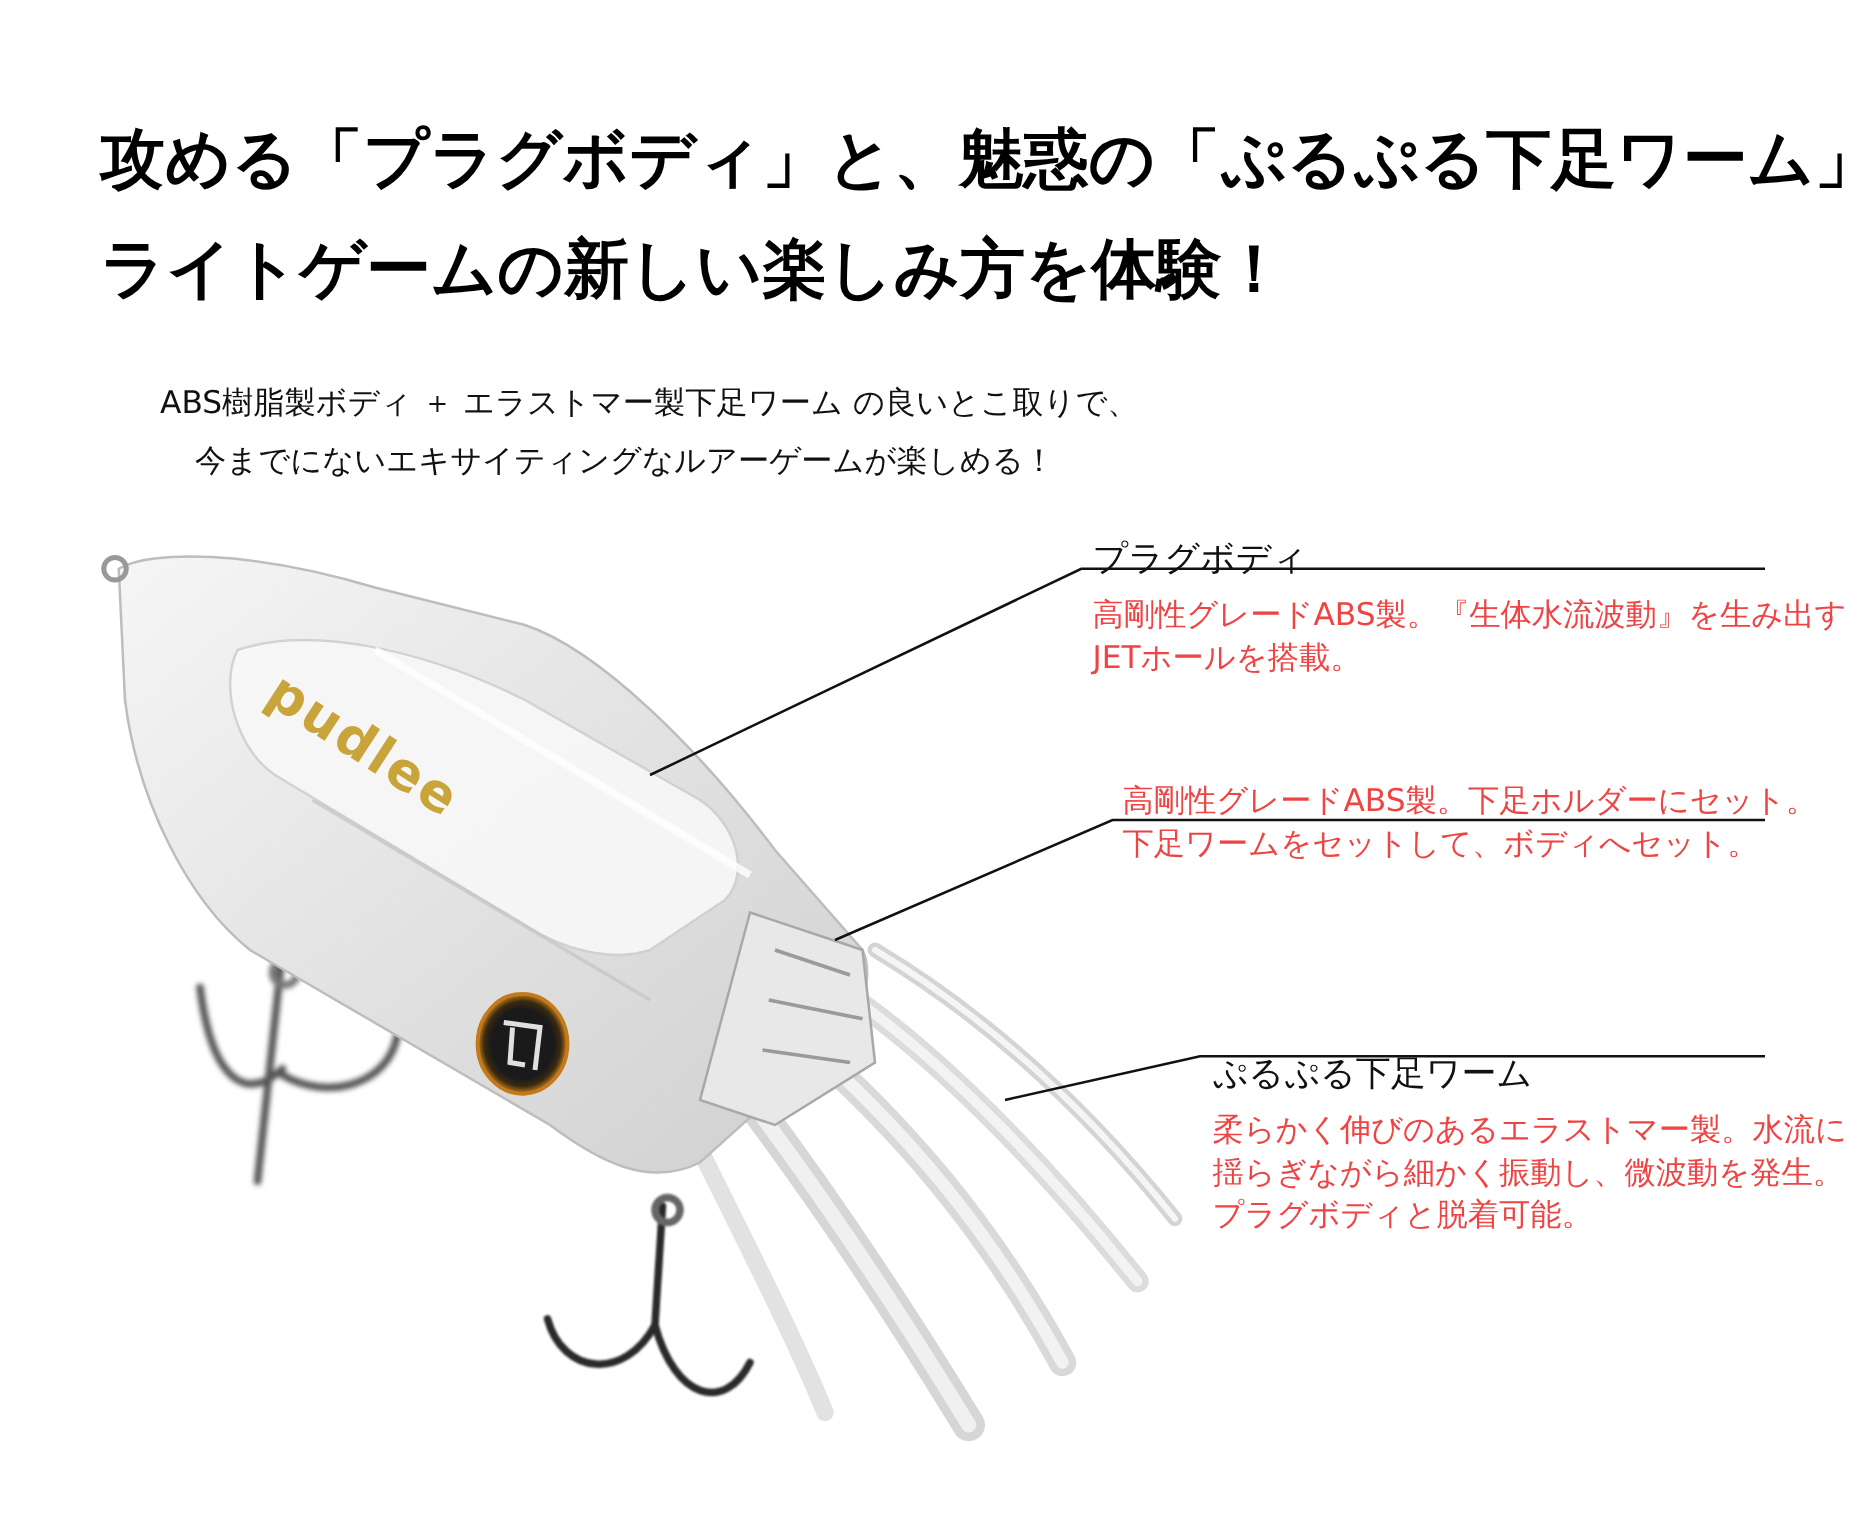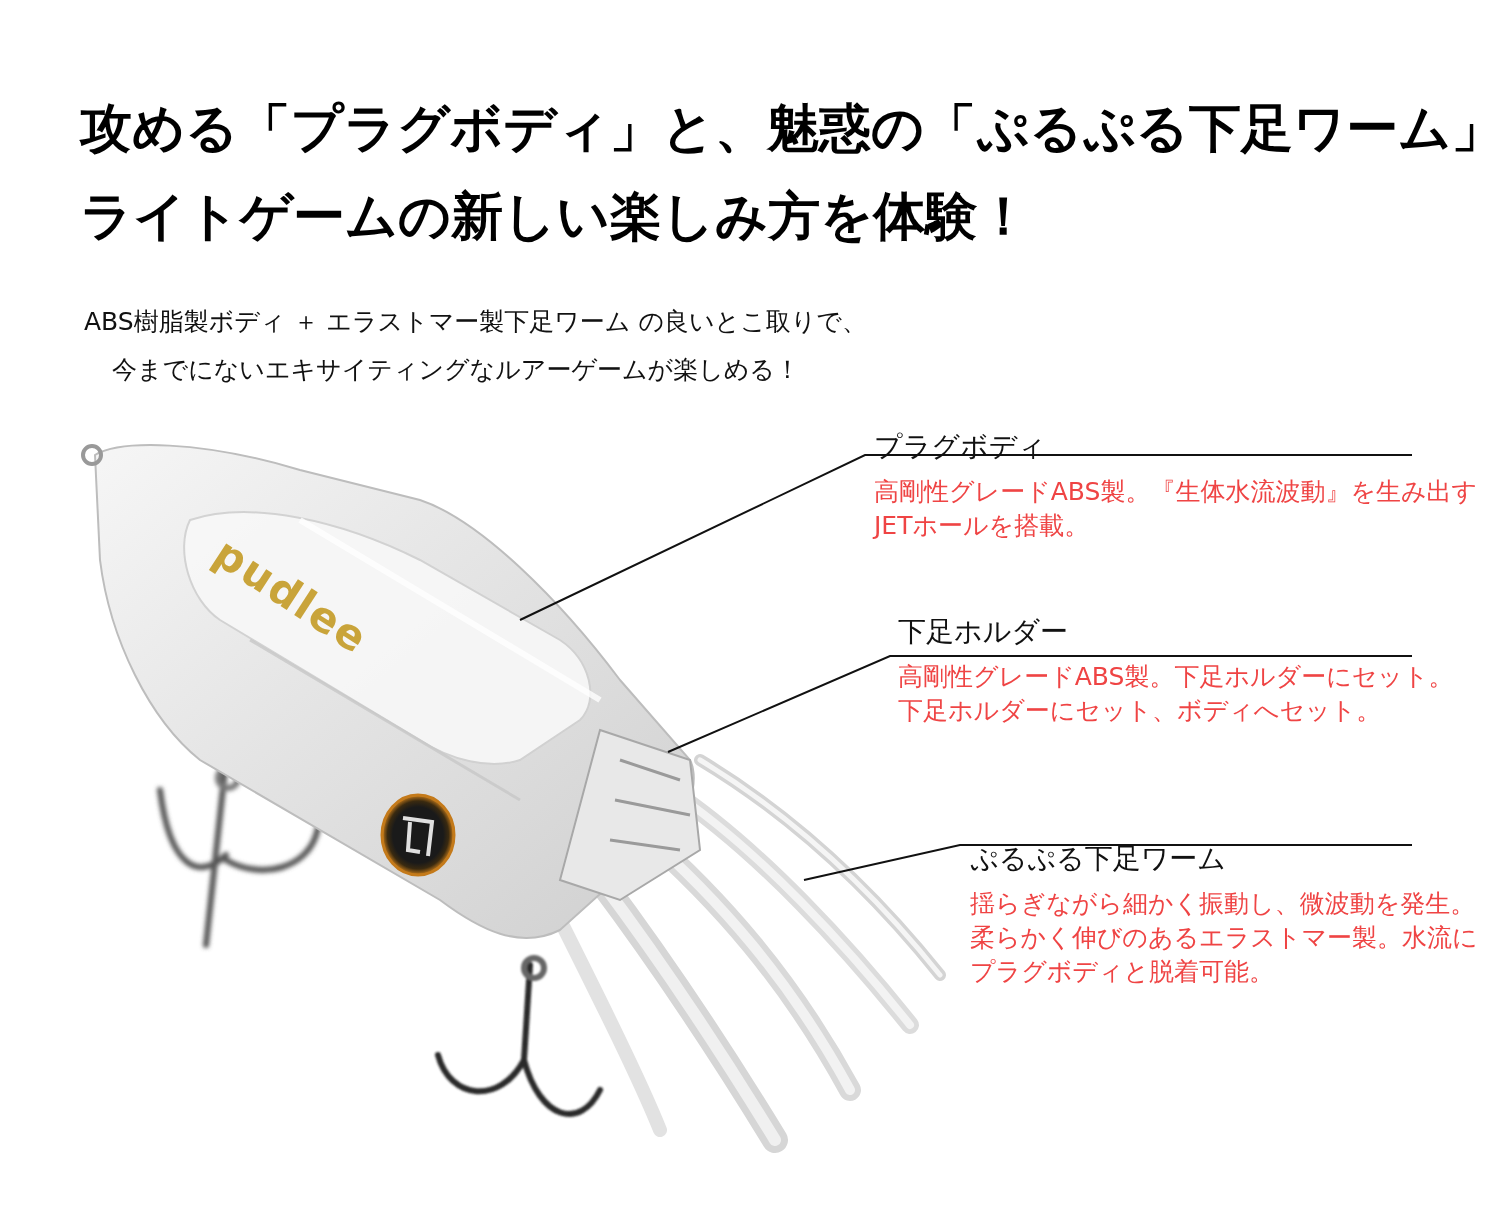--- a/index.html
+++ b/index.html
@@ -10,21 +10,21 @@
   .headline {
     position: absolute; left: 80px; top: 84px; margin: 0;
     font-size: 52px; font-weight: bold; line-height: 88px; letter-spacing: 0px;
     color: #000;
   }
   .headline span { display: block; white-space: nowrap; }
   .lead {
     position: absolute; left: 84px; top: 298px; margin: 0;
     font-size: 25px; line-height: 48px; color: #111;
   }
-  .lead span { display: block; white-space: nowrap; }
+  .lead span { display: block; white-space: nowrap; margin-left: 44px; }
   .lead .l2 { padding-left: 28px; font-family: Liberation Serif, serif; }
 
   .stage { position: absolute; left: 0; top: 0; width: 1500px; height: 1229px; }
 
   .callout { position: absolute; }
   .callout .title { font-size: 28px; line-height: 36px; color: #111; white-space: nowrap; }
   .callout .desc { font-size: 25px; line-height: 34px; color: #ef4444; margin-top: 10px; }
   .callout .desc span { display: block; white-space: nowrap; }
   #c1 { left: 874px; top: 429px; }
   #c2 { left: 898px; top: 614px; }
@@ -128,27 +128,26 @@
 
 <div class="callout" id="c1">
   <div class="title">プラグボディ</div>
   <div class="desc">
     <span>高剛性グレードABS製。『生体水流波動』を生み出す</span>
     <span>JETホールを搭載。</span>
   </div>
 </div>
 
 <div class="callout" id="c2">
-  <div class="title">下足ホルダー</div>
   <div class="desc">
     <span>高剛性グレードABS製。下足ホルダーにセット。</span>
-    <span>下足ホルダーにセット、ボディへセット。</span>
+    <span>下足ワームをセットして、ボディへセット。</span>
   </div>
 </div>
 
 <div class="callout" id="c3">
   <div class="title">ぷるぷる下足ワーム</div>
   <div class="desc">
+    <span>柔らかく伸びのあるエラストマー製。水流に</span>
     <span>揺らぎながら細かく振動し、微波動を発生。</span>
-    <span>柔らかく伸びのあるエラストマー製。水流に</span>
     <span>プラグボディと脱着可能。</span>
   </div>
 </div>
 
 </body></html>

